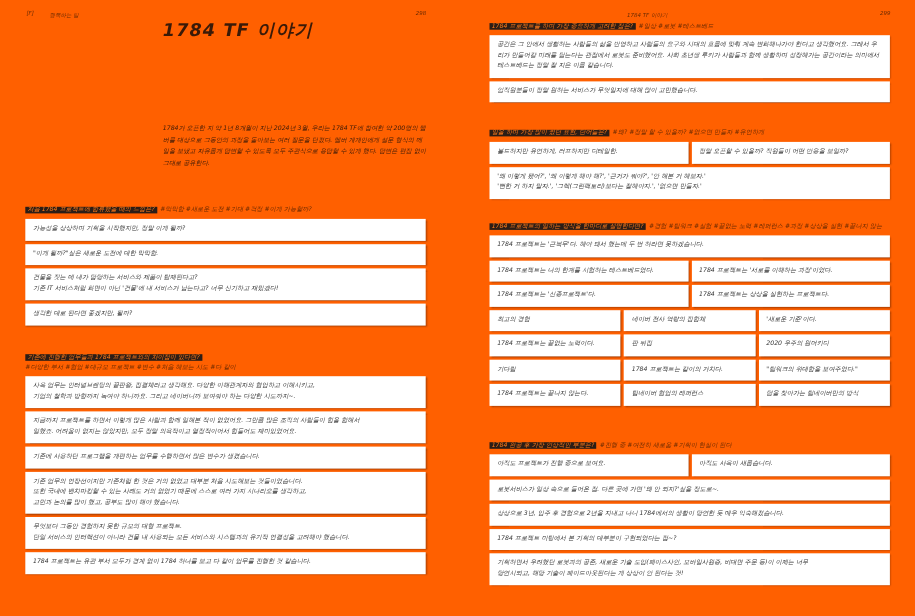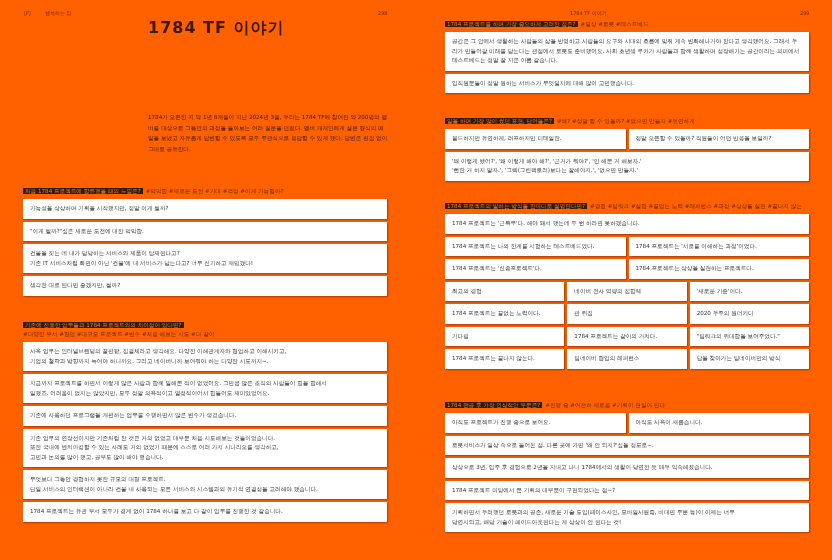--- a/index.html
+++ b/index.html
@@ -3,21 +3,21 @@
 <meta charset="utf-8">
 <style>
   * { box-sizing: border-box; margin: 0; padding: 0; }
   html, body { width: 832px; height: 560px; overflow: hidden; }
   body {
     background: #ff6000;
     font-family: "DejaVu Sans", sans-serif;
     color: #2a1a10;
     position: relative;
   }
-  .page { position: absolute; top: 0; height: 408px; width: 416px; }
+  .page { position: absolute; top: 0; height: 408px; width: 416px; font-style: italic; }
   .page.left { left: 0; }
   .page.right { left: 416px; }
   .running { position: absolute; top: 10px; font-size: 5px; color: #6a2a00; }
   .title {
     position: absolute; left: 148px; top: 18px;
     font-size: 16px; color: #3a1a08; letter-spacing: 1px;
   }
   .intro {
     position: absolute; left: 148px; top: 112px; width: 240px;
     font-size: 5.6px; line-height: 10.5px; color: #3a1a08;

